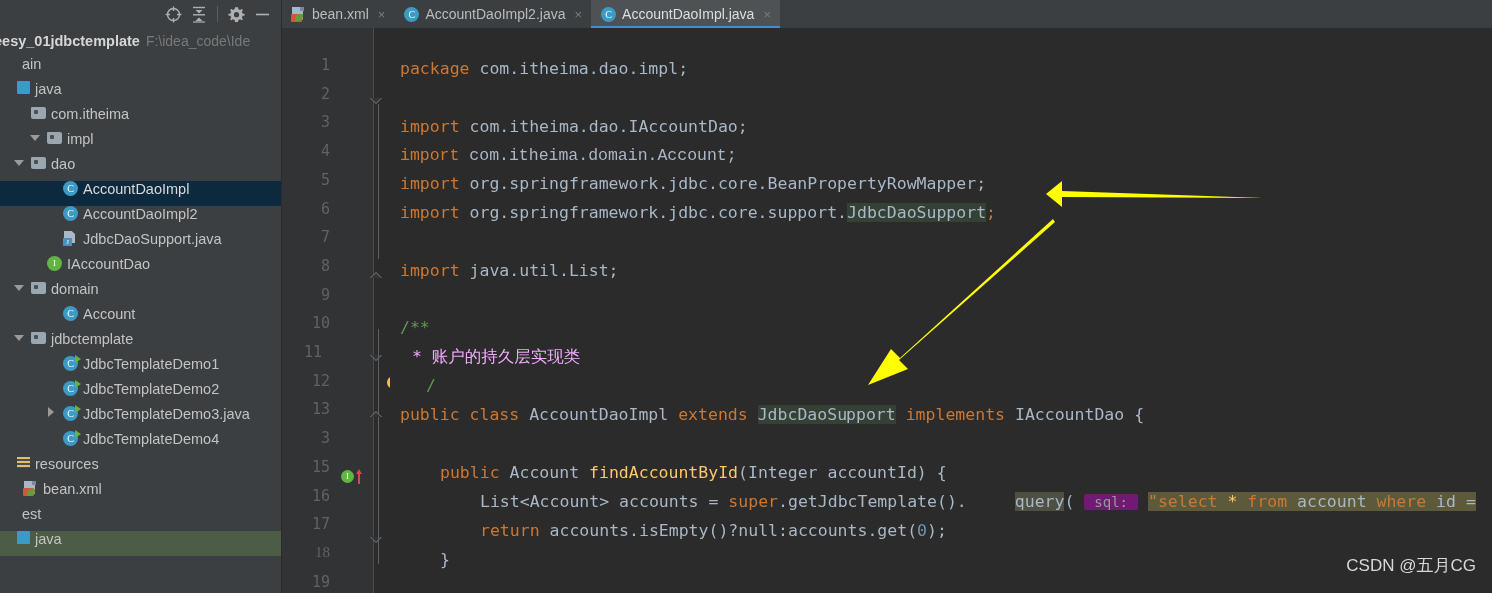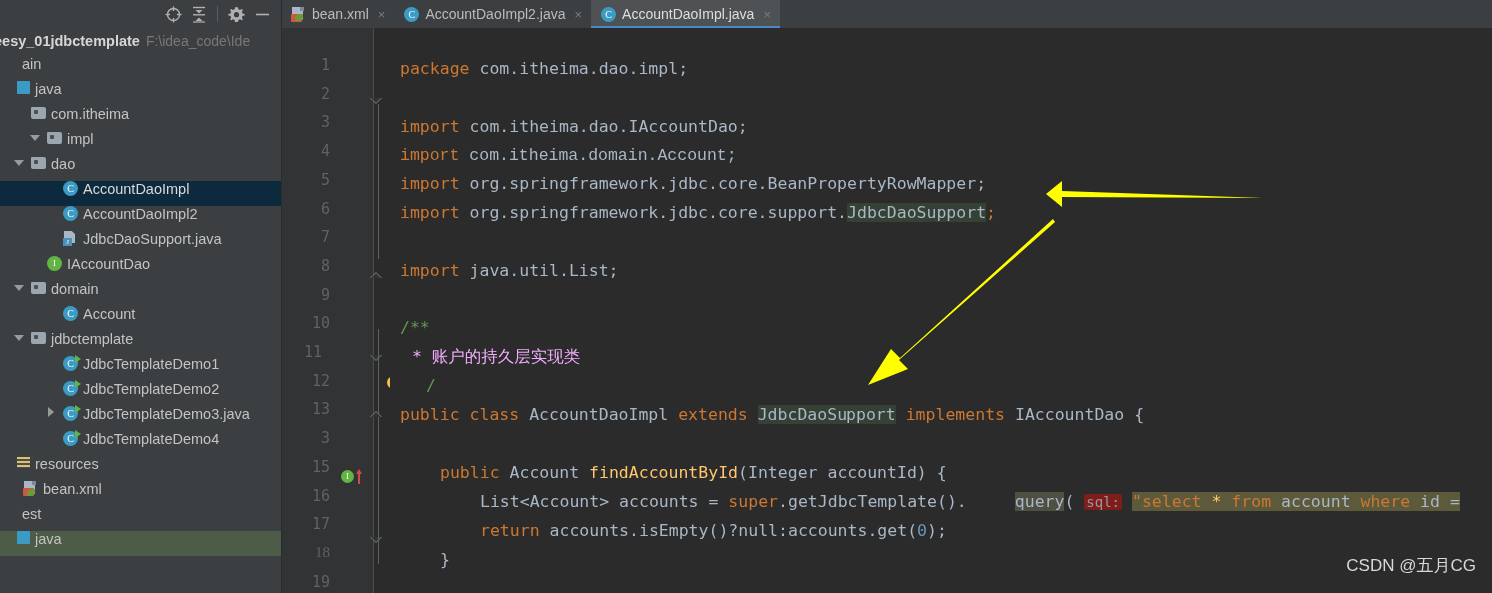--- a/index.html
+++ b/index.html
@@ -339,24 +339,24 @@
   .num { color: #6897bb; }
   .str { color: #cc7832; }
   .strw { color: #a9b7c6; }
   .semi{ color: #cc7832; }
 
   .hl-green { background: #344134; }
   .hl-query { background: #4d5043; margin-left: 48px; }
   .hl-sql   { background: #5c5a3a; }
 
   .hintbadge {
-    background: #7f1d1d;
+    background: #701a75;
     color: #999999;
     border-radius: 2px;
-    padding: 0 2px;
+    padding: 0 10px;
     font-size: 14px;
   }
 
   .caret {
     display: inline-block;
     width: 0px;
     border-left: 1.5px solid #cdcdcd;
     height: 18px;
     vertical-align: -3px;
     margin: 0 -1px;

